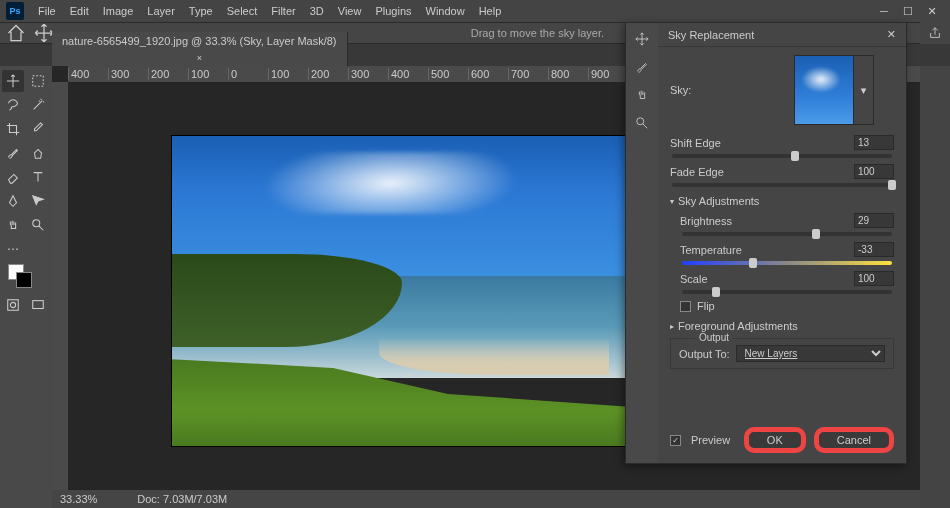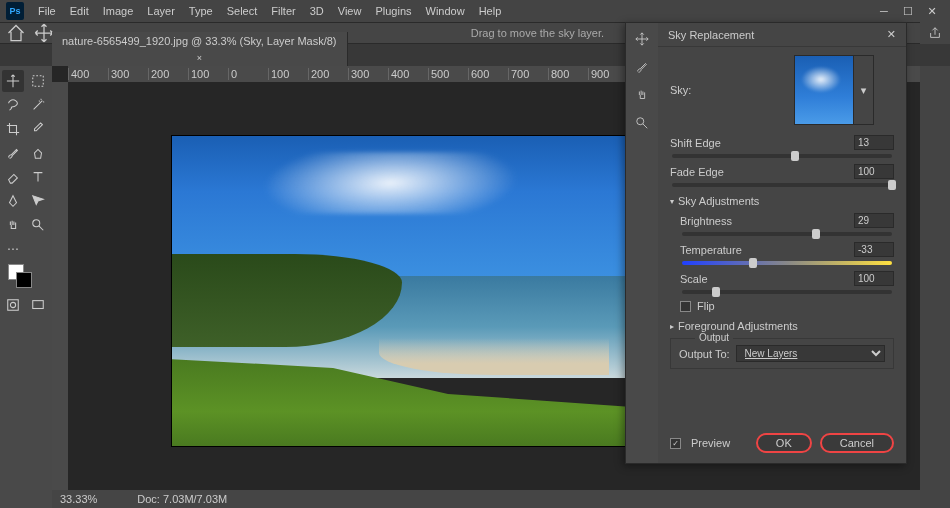--- a/index.html
+++ b/index.html
@@ -57,21 +57,21 @@
 .section-hdr .chev { font-size:8px; }
 .chk-row { display:flex; align-items:center; gap:6px; margin:6px 0; }
 .chk { width:11px; height:11px; border:1px solid #888; background:#333; display:flex; align-items:center; justify-content:center; font-size:8px; }
 .chk.on::after { content:"✓"; color:#ccc; }
 .output-box { border:1px solid #383838; padding:6px 8px; margin-top:6px; position:relative; }
 .output-box .legend { position:absolute; top:-7px; left:8px; background:#454545; padding:0 4px; font-size:10px;margin-left:16px; }
 .output-row { display:flex; align-items:center; gap:6px; }
 .output-row select { flex:1; background:#383838; border:1px solid #2a2a2a; color:#ccc; padding:1px 4px; font-size:10px;text-decoration:underline; }
 .dlg-footer { display:flex; align-items:center; padding:6px 12px 10px; gap:10px; }
 .dlg-footer .btns { margin-left:auto; display:flex; gap:8px; }
-.dlg-footer button { background:#3a3a3a; border:2px solid #ef4444; border-radius:10px; padding:2px 18px; color:#ccc; font-size:11px; }
+.dlg-footer button { background:#3a3a3a; border:5px solid #ef4444; border-radius:10px; padding:2px 18px; color:#ccc; font-size:11px; }
 .share { position:absolute; top:22px; right:0; width:30px; height:22px; background:#444; display:flex; align-items:center; justify-content:center; }
 </style>
 </head>
 <body>
 
 <div class="menubar">
   <div class="logo">Ps</div>
   <span>File</span>
   <span>Edit</span>
   <span>Image</span>

